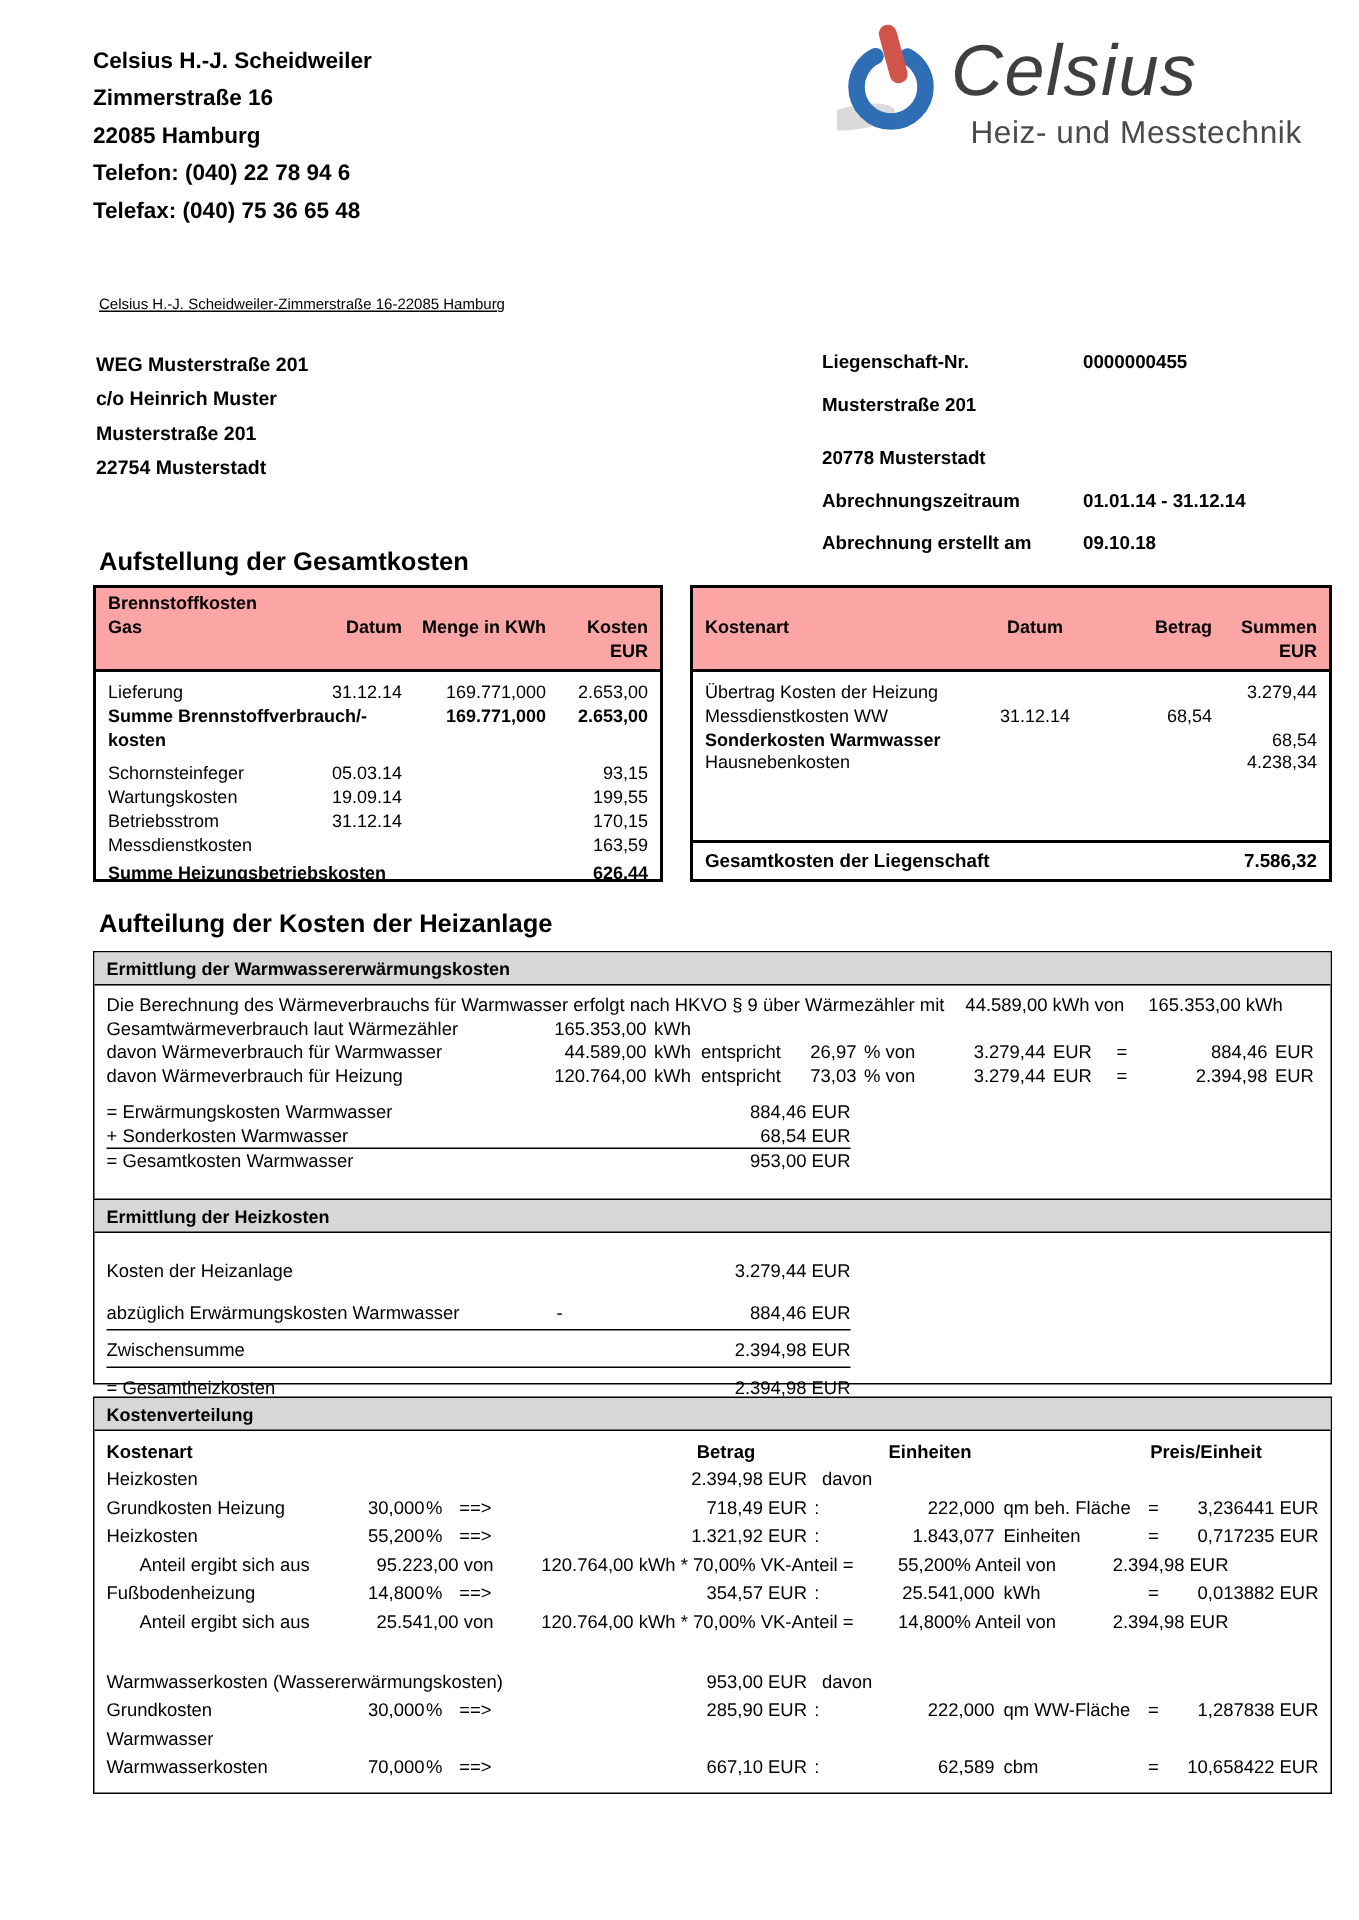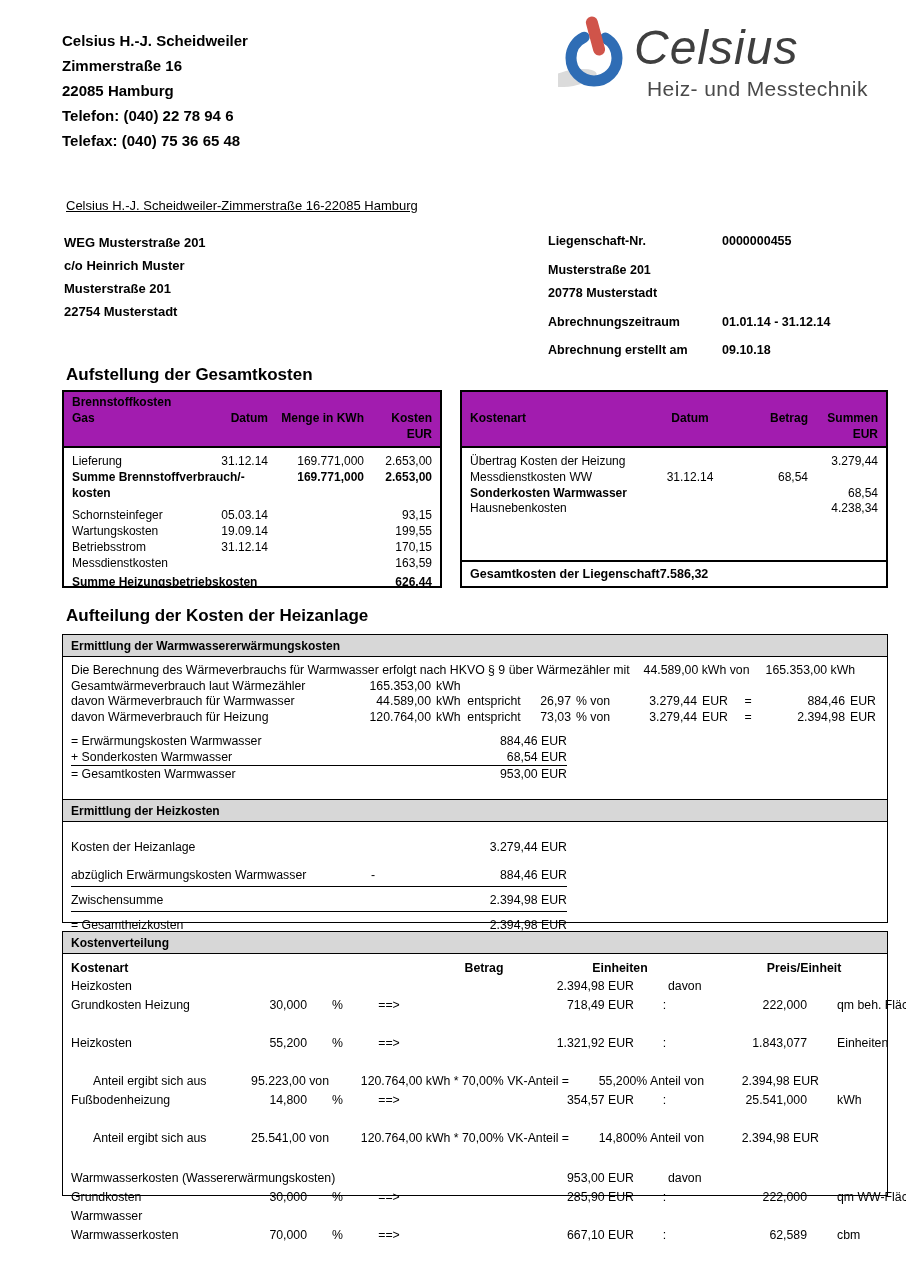--- a/index.html
+++ b/index.html
@@ -10,49 +10,49 @@
   .c{text-align:center;}
 
   
   .letterhead{position:absolute;left:62px;top:28px;font-size:15px;font-weight:bold;line-height:25px;}
   
   .logo{position:absolute;left:548px;top:10px;width:352px;height:102px;}
   .logo svg{position:absolute;left:10px;top:5px;}
   .brand{position:absolute;left:86px;top:14px;font-size:48px;line-height:1;color:#3f3f3f;letter-spacing:1px;font-style:italic;}
   .tagline{position:absolute;left:99px;top:67px;font-size:21px;color:#4a4a4a;letter-spacing:.4px;}
 
-  .return-line{position:absolute;left:66px;top:198px;font-size:13px;text-decoration:underline;}
+  .return-line{position:absolute;left:66px;top:198px;font-size:10px;text-decoration:underline;}
   .recipient{position:absolute;left:64px;top:231px;font-size:13px;font-weight:bold;line-height:23px;}
 
   .meta{position:absolute;left:548px;top:233px;width:346px;font-size:12.5px;font-weight:bold;}
   .meta-row{display:flex;line-height:17px;}
   .meta-row .ml{width:174px;}
-  .mr1{margin-top:0;} .mr2{margin-top:12px;} .mr3{margin-top:6px;} .mr4{margin-top:12px;} .mr5{margin-top:11px;}
+  .mr1{margin-top:0;} .mr2{margin-top:12px;} .mr3{margin-top:18px;} .mr4{margin-top:12px;} .mr5{margin-top:11px;}
 
   .sec-title{position:absolute;font-size:17px;font-weight:bold;}
   .t1{left:66px;top:365px;} .t2{left:66px;top:606px;}
 
   
   .tables{position:absolute;left:62px;top:390px;display:flex;gap:18px;}
   .dtable{border:2px solid #000;height:198px;box-sizing:border-box;display:flex;flex-direction:column;overflow:hidden;background:#fff;}
   .ft{width:380px;} .st{width:428px;}
-  .thead{background:#a21caf;border-bottom:2.5px solid #000;padding:3px 8px 4px;font-size:12px;font-weight:bold;}
+  .thead{background:#fca5a5;border-bottom:2.5px solid #000;padding:3px 8px 4px;font-size:12px;font-weight:bold;}
   .thead .group{line-height:15px;}
   .cols{display:grid;line-height:16px;}
   .ft .cols{grid-template-columns:130px 66px 96px 1fr;}
   .st .cols{grid-template-columns:176px 88px 74px 1fr;}
   .tbody{flex:1;padding:6px 8px 0;font-size:12px;}
   .trow{display:grid;line-height:15.8px;}
   .ft .trow{grid-template-columns:130px 66px 96px 1fr;}
   .st .trow{grid-template-columns:176px 88px 74px 1fr;}
   .sp2{grid-column:1/3;}
   .sp3{grid-column:1/4;}
   .gap7{height:7px;}
   .mt3{margin-top:3px;}
-  .tfoot{border-top:2.5px solid #000;padding:5px 8px;font-size:12.5px;font-weight:bold;display:flex;}
+  .tfoot{border-top:2.5px solid #000;padding:5px 8px;font-size:12.5px;font-weight:bold;display:flex;justify-content:space-between;}
 
   
   .box{position:absolute;left:62px;width:826px;border:1.5px solid #000;box-sizing:border-box;background:#fff;}
   .bx1{top:634px;height:184px;} .bx2{top:799px;height:124px;} .bx3{top:931px;height:265px;}
   .band{background:#d7d7d7;border-bottom:1.5px solid #000;font-weight:bold;font-size:12px;padding:4px 8px 3px;line-height:14px;}
   .bbody{padding:6px 8px;font-size:12.3px;}
 
   .intro{display:flex;line-height:15.5px;white-space:nowrap;}
   .intro .iv1{margin-left:14px;} .intro .iv2{margin-left:16px;}
   .calc{display:grid;grid-template-columns:266px 94px 32px 62px 46px 42px 84px 34px 34px 80px 32px;line-height:15.5px;}
@@ -60,21 +60,21 @@
   .gap8{height:8px;}
   .sumrow{display:grid;grid-template-columns:380px 116px;width:496px;line-height:15px;padding:.5px 0;}
   .uline{border-bottom:1.3px solid #000;}
 
   .hrow{display:grid;grid-template-columns:300px 40px 156px;width:496px;line-height:17px;padding:2px 0;}
   .hr1{margin-top:9px;} .hr2{margin-top:7px;} .hr3{margin-top:3px;} .hr4{margin-top:3px;}
 
   .dist-head{display:flex;font-weight:bold;line-height:17px;}
   .dh1{width:328px;} .dh2{width:170px;text-align:center;} .dh3{width:98px;text-align:center;margin-left:2px;}
   .dh4{width:150px;text-align:center;margin-left:auto;}
-  .dist-row{display:grid;grid-template-columns:140px 72px 13px 42px 200px 13px 112px 95px 22px 1fr;line-height:19px;gap:24px;}
+  .dist-row{display:grid;grid-template-columns:140px 72px 13px 42px 200px 13px 112px 95px 22px 1fr;line-height:19px;}
   .dunit{padding-left:6px;}
   .ddavon{grid-column:6/9;padding-left:10px;}
   .dlab-wide{grid-column:1/5;}
   .anteil{display:grid;grid-template-columns:150px 108px 240px 135px 115px 1fr;line-height:19px;}
   .anteil .al{padding-left:22px;}
   .gap22{height:21px;}
 </style>
 </head>
 <body>
 

